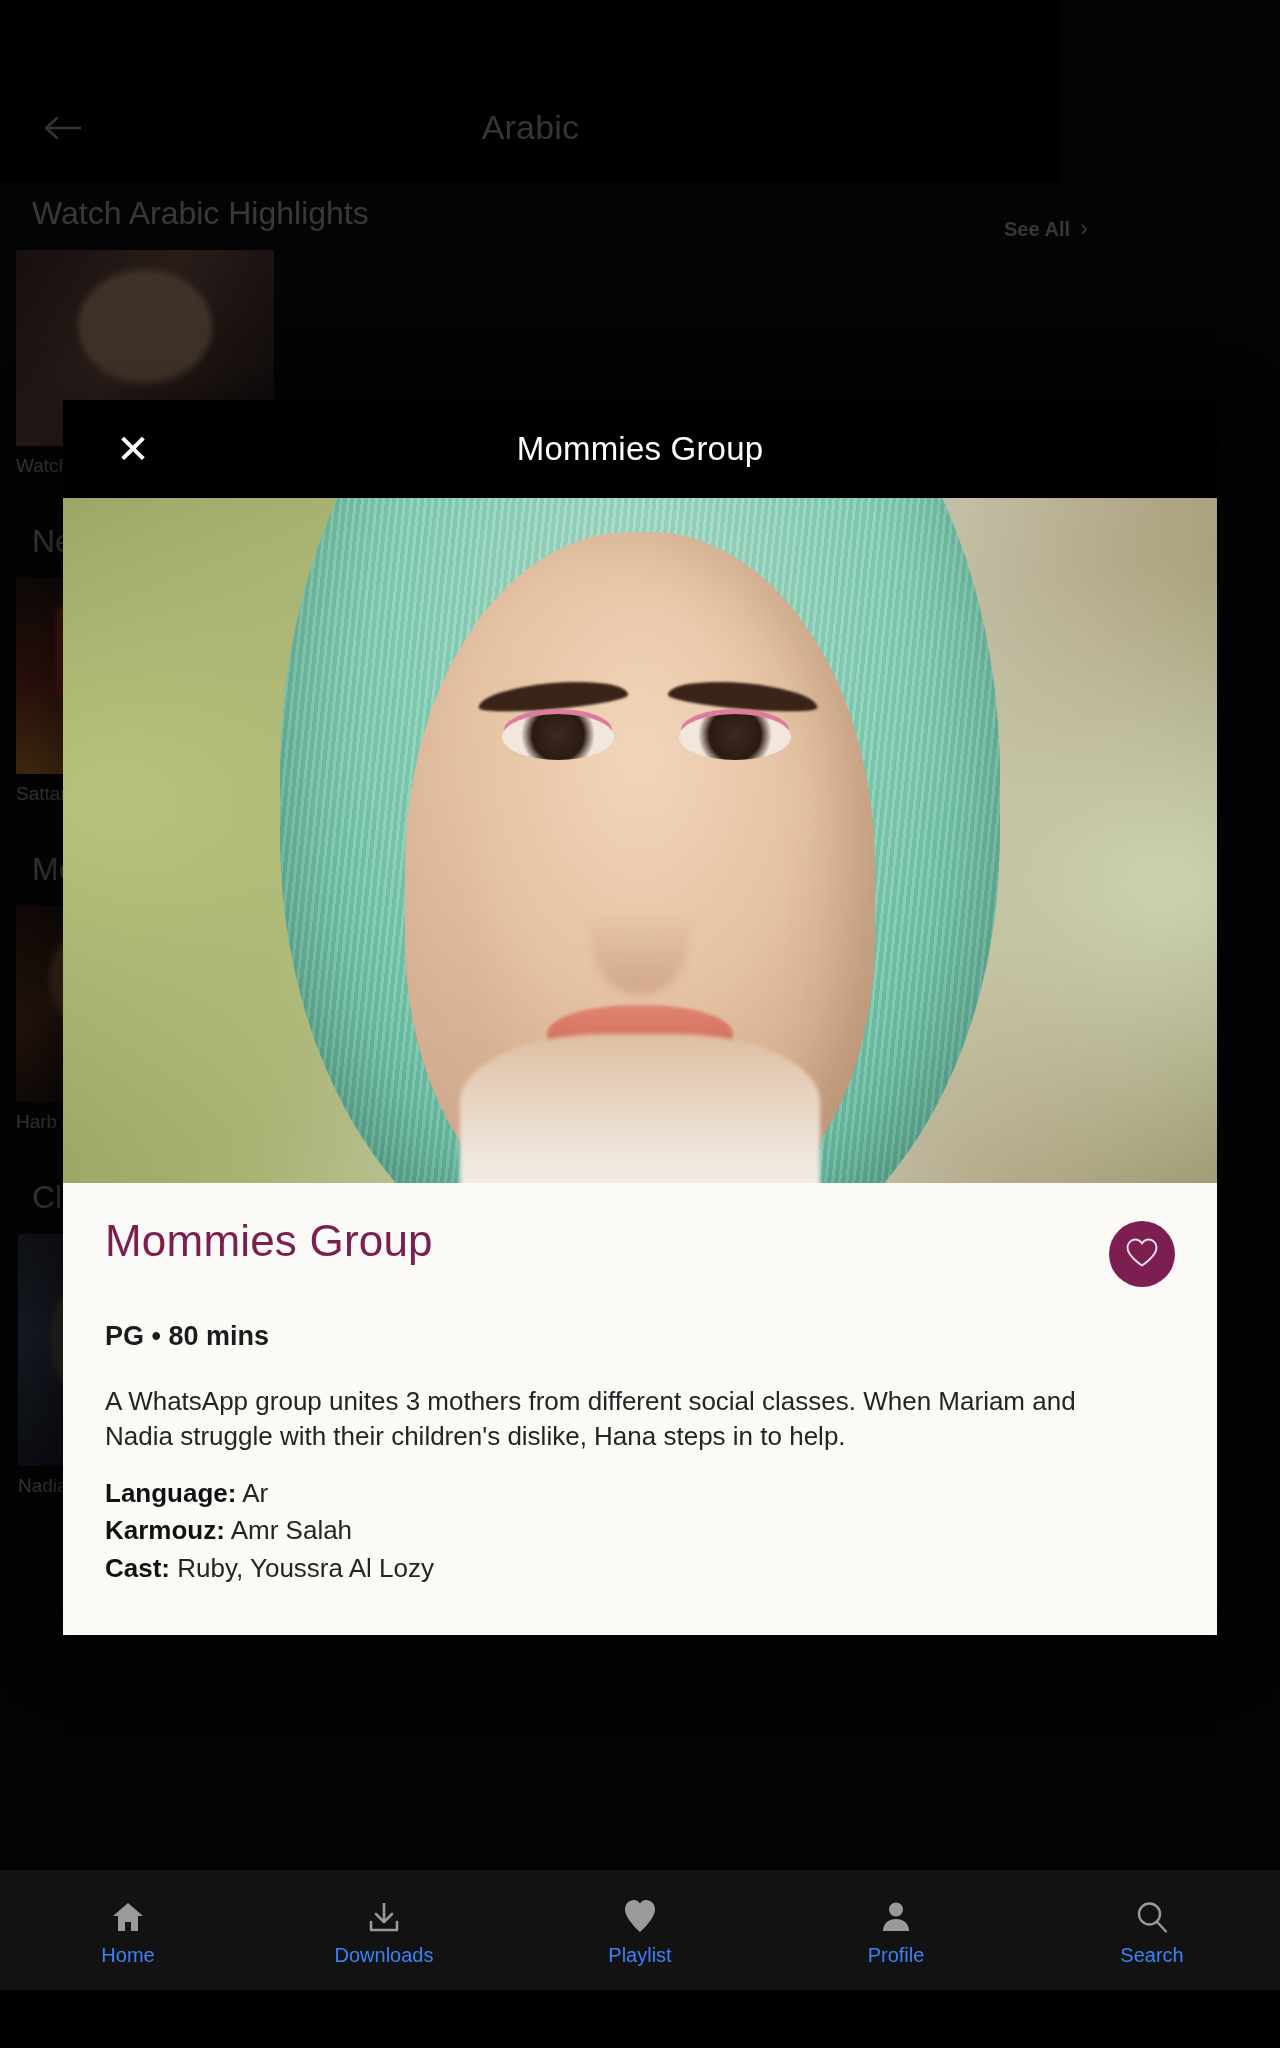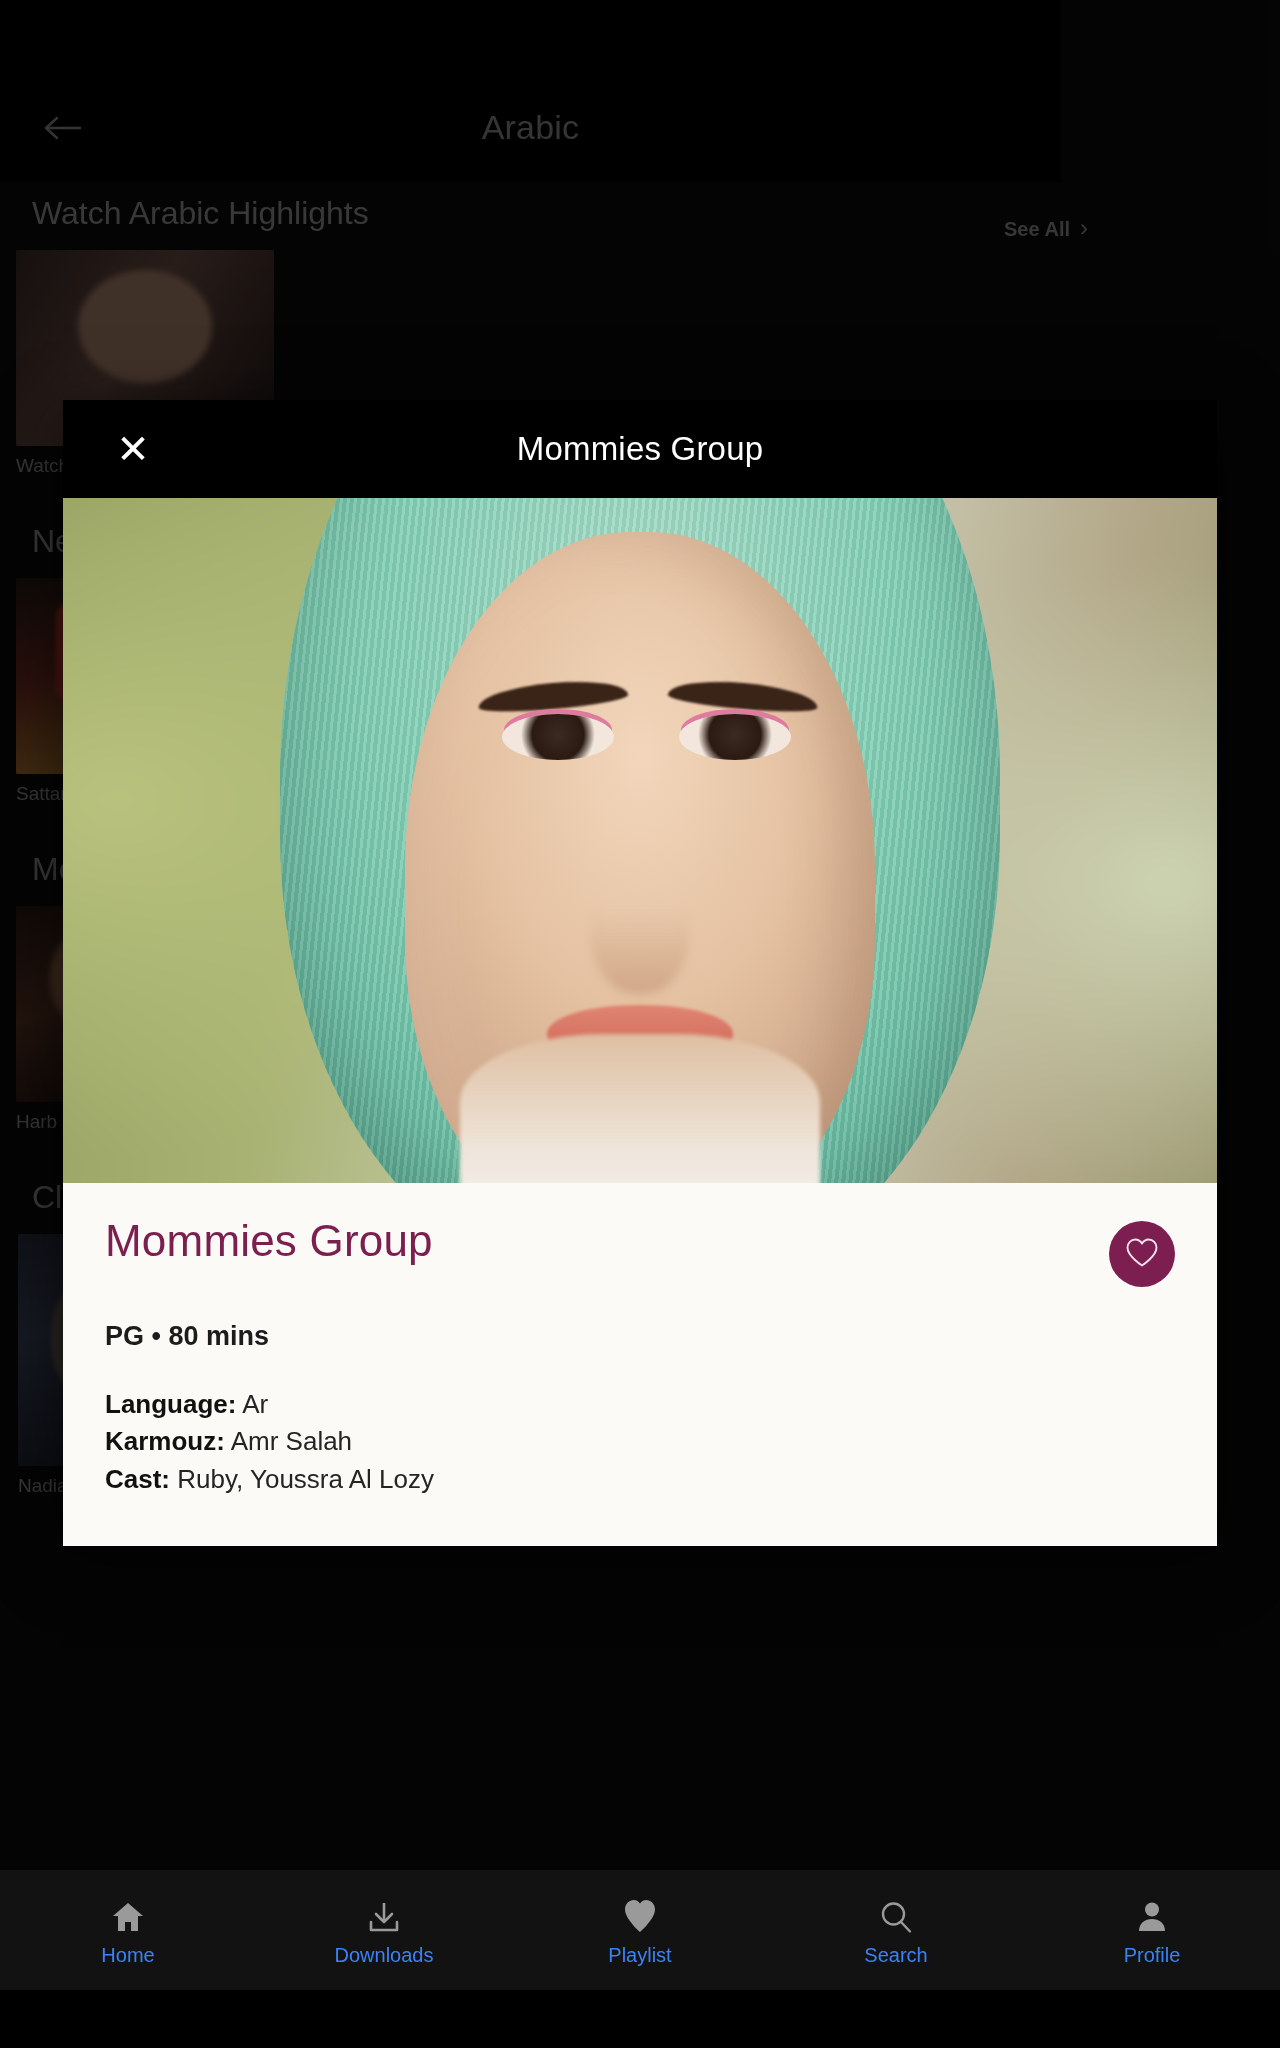--- a/index.html
+++ b/index.html
@@ -324,21 +324,21 @@
     font-weight: 700;
   }
   .synopsis {
     margin-top: 32px;
     color: #242424;
     font-size: 26px;
     line-height: 1.36;
     max-width: 1040px;
   }
   .credits {
-    margin-top: 34px;
+    margin-top: 20px;
     color: #242424;
     font-size: 26px;
     line-height: 1.44;
   }
   .credits b { font-weight: 700; color: #111; }
 
   
   .bottomnav {
     position: absolute;
     left: 0; bottom: 58px;
@@ -605,20 +605,21 @@
           <span>
             <svg width="34" height="31" viewBox="0 0 34 31">
               <path d="M17 28.5 C17 28.5 2.5 19.3 2.5 10.6 C2.5 6 6 2.5 10.2 2.5 C13.3 2.5 15.7 4.3 17 6.6 C18.3 4.3 20.7 2.5 23.8 2.5 C28 2.5 31.5 6 31.5 10.6 C31.5 19.3 17 28.5 17 28.5 Z" fill="none" stroke="#f4e3ee" stroke-width="1.9" stroke-linejoin="round"></path>
             </svg>
           </span>
         </div>
       </div>
 
       <div class="meta-line">PG • 80 mins</div>
 
+      <div class="synopsis">A WhatsApp group unites 3 mothers from different social classes. When Mariam and Nadia struggle with their children's dislike, Hana steps in to help.</div>
 
       <div class="credits">
         <div>
           <b>Language:</b>
           <span>Ar</span>
         </div>
         <div>
           <b>Karmouz:</b>
           <span>Amr Salah</span>
         </div>
@@ -657,32 +658,32 @@
         <svg width="34" height="36" viewBox="0 0 34 36">
           <path d="M17 34 C17 34 2 21 2 11.5 C2 5.8 6.3 2 10.8 2 C13.6 2 15.9 3.6 17 5.6 C18.1 3.6 20.4 2 23.2 2 C27.7 2 32 5.8 32 11.5 C32 21 17 34 17 34 Z" fill="#9a9a9a"></path>
         </svg>
       </div>
       <div class="nav-label">Playlist</div>
     </div>
 
     <div class="nav-item">
       <div class="nav-ico">
         <svg width="34" height="34" viewBox="0 0 34 34">
+          <circle cx="17" cy="9.5" r="7" fill="#9a9a9a"></circle>
+          <path d="M4 31 C4 23 10 19 17 19 C24 19 30 23 30 31 Z" fill="#9a9a9a"></path>
+        </svg>
+      </div>
+      <div class="nav-label">Profile</div>
+    </div>
+
+    <div class="nav-item">
+      <div class="nav-ico">
+        <svg width="34" height="34" viewBox="0 0 34 34">
           <circle cx="14.5" cy="14" r="10.5" fill="none" stroke="#9a9a9a" stroke-width="2.4"></circle>
           <path d="M22.5 22.5 L31 31.5" stroke="#9a9a9a" stroke-width="2.4" stroke-linecap="round"></path>
         </svg>
       </div>
       <div class="nav-label">Search</div>
     </div>
-
-    <div class="nav-item">
-      <div class="nav-ico">
-        <svg width="34" height="34" viewBox="0 0 34 34">
-          <circle cx="17" cy="9.5" r="7" fill="#9a9a9a"></circle>
-          <path d="M4 31 C4 23 10 19 17 19 C24 19 30 23 30 31 Z" fill="#9a9a9a"></path>
-        </svg>
-      </div>
-      <div class="nav-label">Profile</div>
-    </div>
   </div>
 
   <div class="nav-bottom-fill"></div>
 </div>
 
 </body></html>

